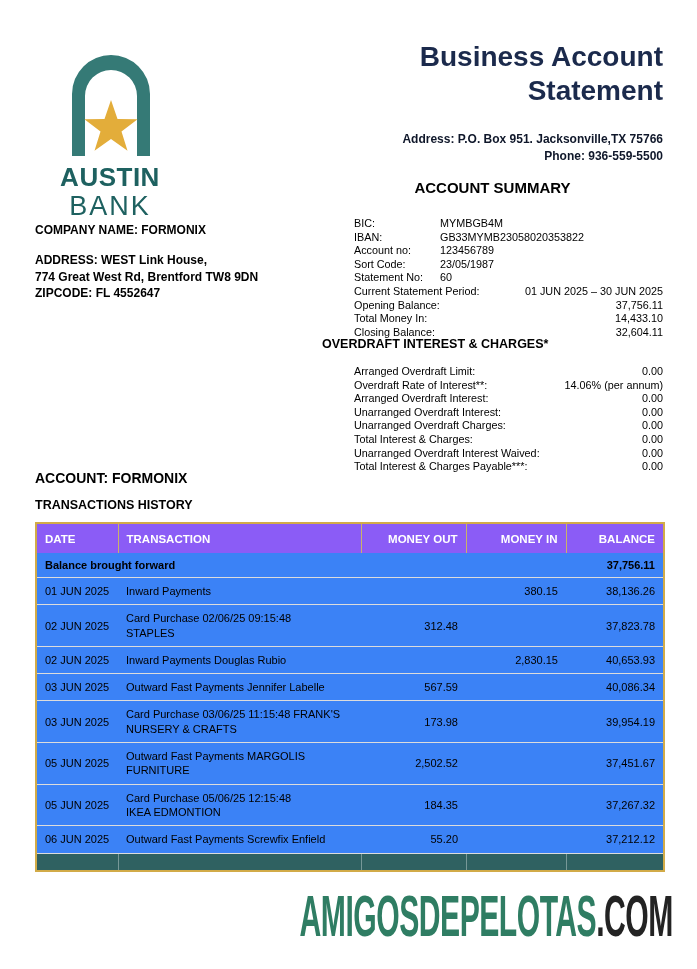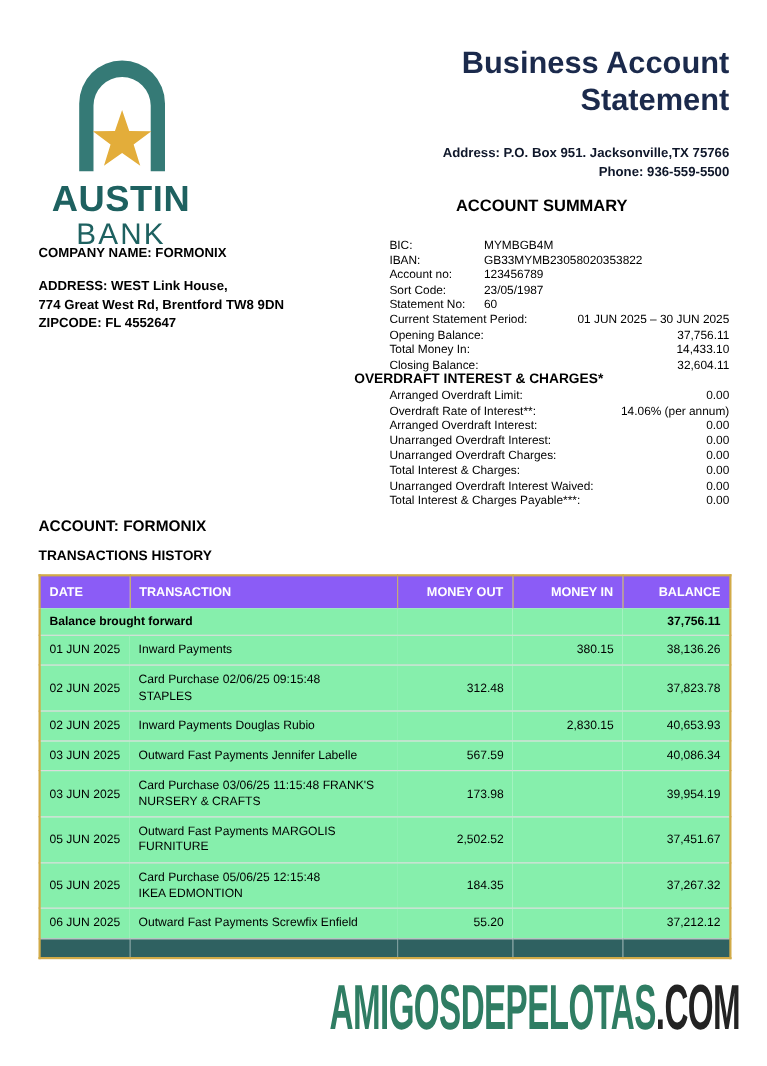--- a/index.html
+++ b/index.html
@@ -3,51 +3,51 @@
 <meta charset="utf-8">
 <style>
   * { margin:0; padding:0; box-sizing:border-box; }
   html,body { background:#ffffff; }
   body { font-family:"Liberation Sans","DejaVu Sans",sans-serif; color:#000; }
   .page { position:relative; width:697px; height:969px; background:#fff; margin:0 auto; overflow:hidden; }
 
   
   .logo-block { position:absolute; left:35px; top:38px; width:160px; }
   .logo-svg { display:block; }
-  .brand-line1 { font-size:33px; font-weight:800; color:#1e6160; letter-spacing:.5px; width:150px; text-align:center; margin-top:6px; }
+  .brand-line1 { font-size:26px; font-weight:800; color:#1e6160; letter-spacing:.5px; width:150px; text-align:center; margin-top:6px; }
   .brand-line2 { font-size:27px; font-weight:400; color:#1e6160; letter-spacing:2px; width:150px; text-align:center; margin-top:-2px; }
 
   
   .doc-title { position:absolute; right:34px; top:40px; text-align:right; font-size:28px; font-weight:700; color:#1b2a4c; line-height:1.22; }
   .doc-contact { position:absolute; right:34px; top:131px; text-align:right; font-size:12px; font-weight:700; color:#0f172a; line-height:1.4; }
 
   
   .summary-block { position:absolute; left:322px; top:179px; width:341px; }
   .summary-title { font-size:15px; font-weight:800; margin-bottom:21px;text-align:center; }
   .kv-row { display:flex; font-size:10.8px; line-height:13.6px;margin-left:32px; }
   .kv-row .lbl { white-space:nowrap; }
   .kv-row.left-val .lbl { width:86px; flex:none; }
   .kv-row.right-val .val { margin-left:auto; text-align:right; }
 
   .overdraft-block { position:absolute; left:322px; top:337px; width:341px; }
-  .overdraft-title { font-size:12.5px; font-weight:800; margin-bottom:3px; }
+  .overdraft-title { font-size:12.5px; font-weight:800; margin-bottom:14px; }
 
   
   .company-block { position:absolute; left:35px; top:222px; font-size:12px; font-weight:700; line-height:1.4; }
   .company-name { margin-bottom:13px; }
 
   
   .tx-block { position:absolute; left:35px; top:470px; width:628px; }
   .tx-account-title { font-size:14px; font-weight:800; }
   .tx-section-title { font-size:12.5px; font-weight:800; margin-top:12px; }
   table.tx { width:628px; border-collapse:collapse; margin-top:10px; border:2px solid #d2ab48; table-layout:fixed; }
   table.tx th { background:#8b5cf6; color:#fff; font-size:11.5px; font-weight:700; height:30px; padding:0 8px; text-align:left; }
   table.tx th + th { border-left:1px solid #c9b36a; }
   table.tx th.num { text-align:right; }
-  table.tx td { font-size:11px; padding:6px 8px; vertical-align:middle; border-bottom:1px solid #dcdcdc; background:#86efac; }
+  table.tx td { font-size:11px; padding:6px 8px; vertical-align:middle; border-bottom:1px solid #dcdcdc; background:#3b82f6; }
   table.tx td.num { text-align:right; }
   table.tx td.desc { white-space:pre-line; line-height:1.3; }
   table.tx tr.opening td { font-weight:700; }
   table.tx tr.bar td { background:#2f6161; height:18px; padding:0; border-bottom:none; }
   table.tx tr.bar td + td { border-left:1px solid rgba(255,255,255,.35); }
 
   
   .footer-brand { position:absolute; top:888px; right:24px; white-space:nowrap;
                   font-size:58px; font-weight:700; letter-spacing:-1px; line-height:56px;
                   transform:scaleX(0.52); transform-origin:100% 50%; }

